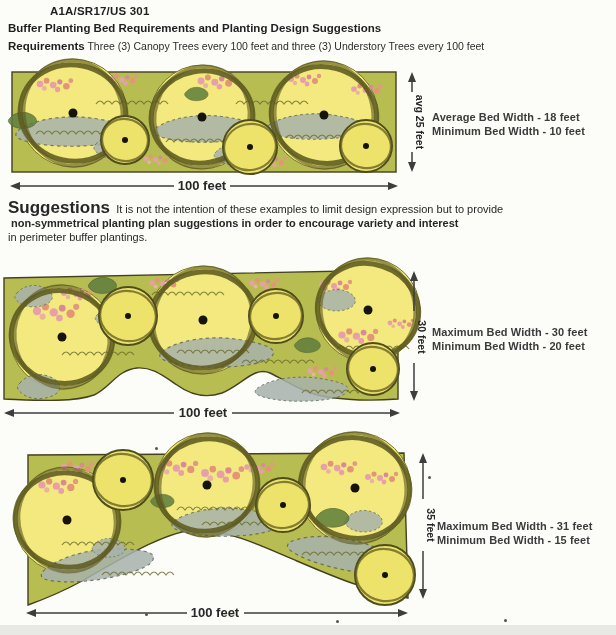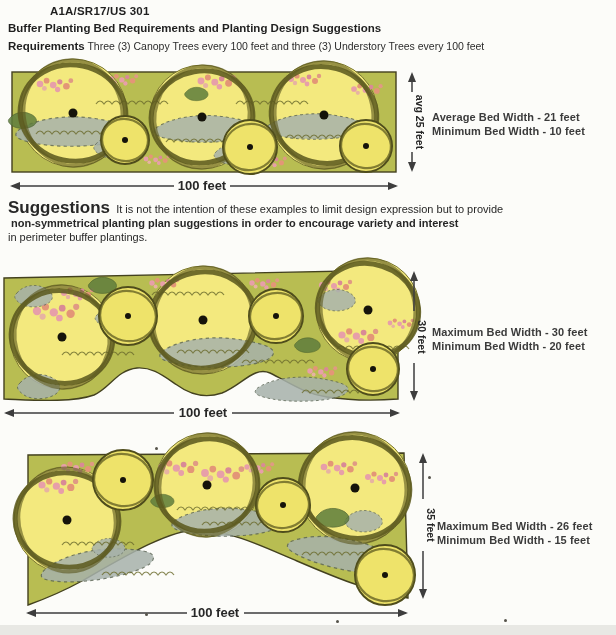--- a/index.html
+++ b/index.html
@@ -143,21 +143,21 @@
     </g>
     <g>
       <line class="dim" x1="406" y1="14" x2="406" y2="30"></line>
         <line class="dim" x1="406" y1="90" x2="406" y2="106"></line>
       <path class="dim-arrow" d="M406,10 l-4,10 h8 z"></path>
         <path class="dim-arrow" d="M406,110 l-4,-10 h8 z"></path>
       <text class="dim-vlabel" x="410" y="60" text-anchor="middle" transform="rotate(90 410 60)">avg 25 feet</text>
     </g>
   </svg>
   <div class="abs note note1">
-    <div>Average Bed Width - 21 feet</div>
+    <div>Average Bed Width - 18 feet</div>
     <div>Minimum Bed Width - 10 feet</div>
   </div>
 
   <div class="abs sugg">
     <div><b>Suggestions</b>&nbsp; <span>It is not the intention of these examples to limit design expression but to provide</span></div>
     <div class="l2">non-symmetrical planting plan suggestions in order to encourage variety and interest</div>
     <div>in perimeter buffer plantings.</div>
   </div>
 
   <svg class="abs" style="left:2px;top:253px" width="430" height="170" viewBox="0 0 430 170">
@@ -321,21 +321,21 @@
     </g>
     <g>
       <line class="dim" x1="421" y1="34" x2="421" y2="76"></line>
         <line class="dim" x1="421" y1="128" x2="421" y2="172"></line>
       <path class="dim-arrow" d="M421,30 l-4,10 h8 z"></path>
         <path class="dim-arrow" d="M421,176 l-4,-10 h8 z"></path>
       <text class="dim-vlabel" x="425" y="102" text-anchor="middle" transform="rotate(90 425 102)">35 feet</text>
     </g>
   </svg>
   <div class="abs note note3">
-    <div>Maximum Bed Width - 26 feet</div>
+    <div>Maximum Bed Width - 31 feet</div>
     <div>Minimum Bed Width - 15 feet</div>
   </div>
 
   <div class="abs speck" style="left:155px;top:447px"></div>
   <div class="abs speck" style="left:428px;top:476px"></div>
   <div class="abs speck" style="left:145px;top:613px"></div>
   <div class="abs speck" style="left:336px;top:620px"></div>
   <div class="abs speck" style="left:504px;top:619px"></div>
 
 </div>

